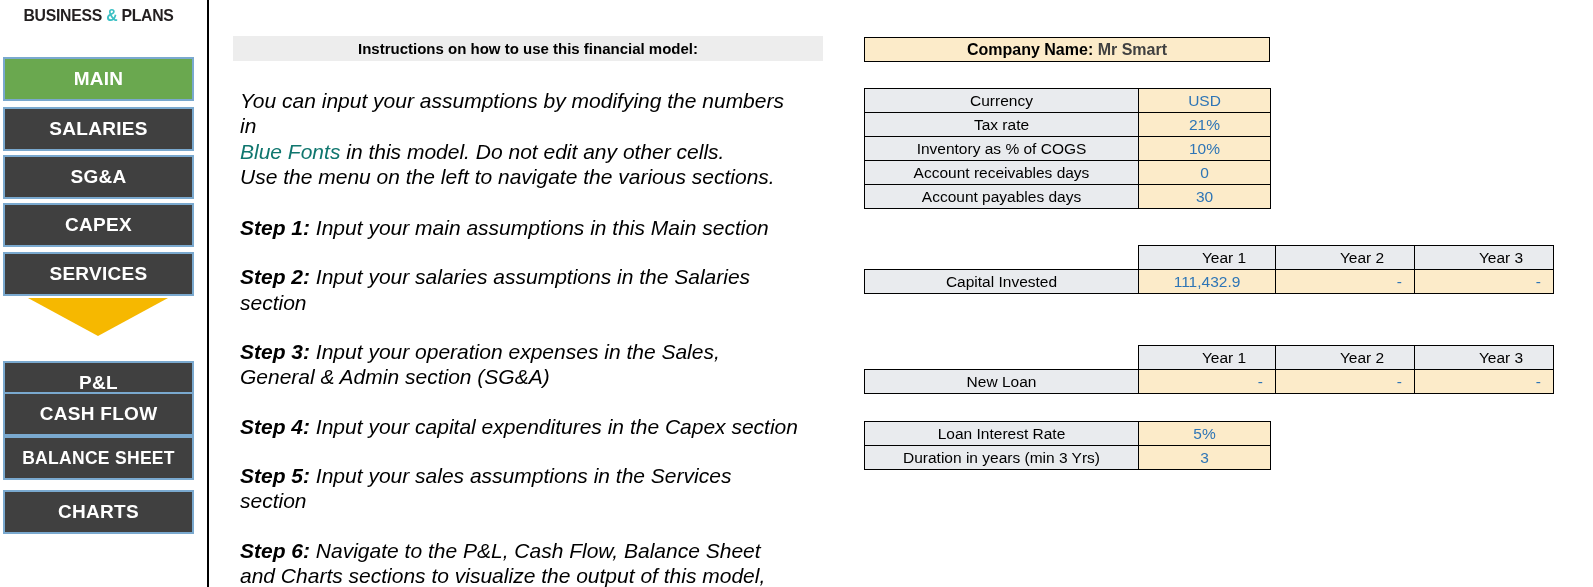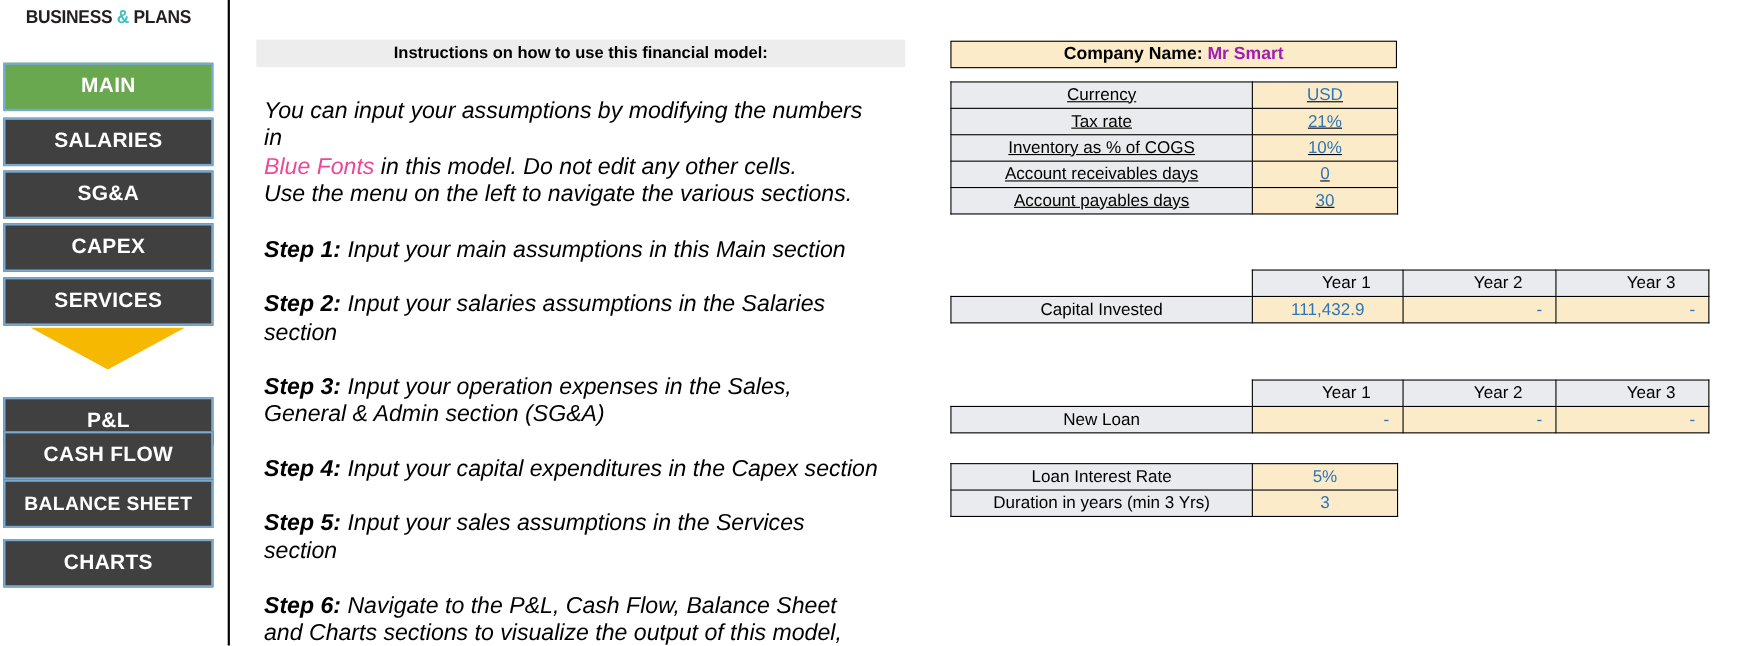--- a/index.html
+++ b/index.html
@@ -91,21 +91,21 @@
     left: 240px; top: 88px;
     width: 560px;
   }
   .ip {
     font-style: italic;
     font-size: 21px;
     line-height: 25.3px;
     color: #000000;
     margin: 0;
   }
-  .ip .blue { color: #ec4899; font-style: italic; }
+  .ip .blue { color: #0f766e; font-style: italic; }
   .ip .stepno { font-weight: bold; font-style: italic; }
   .gap-sm { height: 24px; }
   .gap-md { height: 26px; }
 
   
   .xl-table {
     position: absolute;
     border-collapse: collapse;
     font-size: 15.5px;
     color: #000000;
@@ -146,24 +146,24 @@
     width: 406px; height: 25px;
     box-sizing: border-box;
     border: 1.5px solid #000000;
     background: #fcebc9;
     text-align: center;
     line-height: 23px;
     font-weight: bold;
     font-size: 16px;
     white-space: nowrap;
   }
-  #company-box .cname { color: #a21caf; }
-
-  
-  #tbl-assumptions { left: 864px; top: 74px; text-decoration: underline; }
+  #company-box .cname { color: #404040; }
+
+  
+  #tbl-assumptions { left: 864px; top: 88px; }
   #tbl-capital     { left: 864px; top: 245px; }
   #tbl-loan        { left: 864px; top: 345px; }
   #tbl-loanterms   { left: 864px; top: 421px; }
 </style>
 </head>
 <body>
 
 <div id="sidebar">
 
   <div id="brand">

